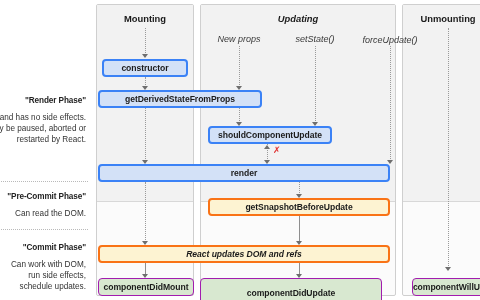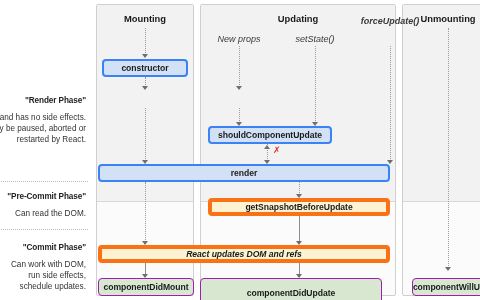--- a/index.html
+++ b/index.html
@@ -27,21 +27,21 @@
 
   
   .trigger{position:absolute;font-size:9px;font-style:italic;color:#3a3a3a;text-align:center;white-space:nowrap;}
 
   
   .box{position:absolute;box-sizing:border-box;border-radius:4px;
     display:flex;align-items:center;justify-content:center;
     font-size:8.6px;font-weight:bold;color:#1b1b1b;letter-spacing:-0.05px;
     white-space:nowrap;overflow:hidden;}
   .box.blue{background:#d3e1f7;border:2px solid #3b82f6;}
-  .box.yellow{background:#fdf3d2;border:4px solid #f97316;}
+  .box.yellow{background:#fdf3d2;border:2px solid #f97316;}
   .box.green{background:#d8e8d0;border:1px solid #a21caf;text-align:center;}
   .box.plain{font-weight:normal;font-style:italic;}
 
   
   .vline{position:absolute;width:0;border-left:1px dotted #9a9a9a;}
   .vline.solid{border-left:1px solid #8e8e8e;}
   .arrow{position:absolute;width:0;height:0;
     border-left:3px solid transparent;border-right:3px solid transparent;
     border-top:4px solid #6e6e6e;}
   .arrow.up{border-top:none;border-bottom:4px solid #6e6e6e;}
@@ -78,31 +78,31 @@
     </div>
   </div>
 
   <div class="panel" style="left:96px;top:4px;width:98px;height:292px;">
     <div class="panel-shade" style="left:0;top:0;width:100%;height:197px;"></div>
     <div class="panel-head" style="top:8px;">Mounting</div>
   </div>
 
   <div class="panel" style="left:200px;top:4px;width:196px;height:292px;">
     <div class="panel-shade" style="left:0;top:0;width:100%;height:197px;"></div>
-    <div class="panel-head" style="top:8px;">Updating</div>
+    <div class="panel-head" style="top:8px;font-style:italic;">Updating</div>
   </div>
 
   <div class="panel" style="left:402px;top:4px;width:92px;height:292px;">
     <div class="panel-shade" style="left:0;top:0;width:100%;height:197px;"></div>
     <div class="panel-head" style="top:8px;">Unmounting</div>
   </div>
 
   <div class="trigger" style="left:196px;top:34px;width:86px;">New props</div>
   <div class="trigger" style="left:272px;top:34px;width:86px;">setState()</div>
-  <div class="trigger" style="left:343px;top:16px;width:94px;font-weight:bold;">forceUpdate()</div>
+  <div class="trigger" style="left:343px;top:35px;width:94px;">forceUpdate()</div>
 
   <div class="vline" style="left:145px;top:28px;height:27px;"></div>
   <div class="arrow" style="left:142px;top:54px;"></div>
 
   <div class="vline" style="left:239px;top:46px;height:41px;"></div>
   <div class="arrow" style="left:236px;top:86px;"></div>
 
   <div class="vline" style="left:315px;top:46px;height:77px;"></div>
   <div class="arrow" style="left:312px;top:122px;"></div>
 
@@ -110,20 +110,21 @@
   <div class="arrow" style="left:387px;top:160px;"></div>
 
   <div class="vline" style="left:448px;top:28px;height:240px;"></div>
   <div class="arrow" style="left:445px;top:267px;"></div>
 
   <div class="box blue" style="left:102px;top:59px;width:86px;height:18px;">constructor</div>
 
   <div class="vline" style="left:145px;top:77px;height:10px;"></div>
   <div class="arrow" style="left:142px;top:86px;"></div>
 
+  <div class="box blue" style="left:98px;top:90px;width:164px;height:18px;">getDerivedStateFromProps</div>
 
   <div class="vline" style="left:145px;top:108px;height:53px;"></div>
   <div class="arrow" style="left:142px;top:160px;"></div>
 
   <div class="vline" style="left:239px;top:108px;height:15px;"></div>
   <div class="arrow" style="left:236px;top:122px;"></div>
 
   <div class="box blue" style="left:208px;top:126px;width:124px;height:18px;">shouldComponentUpdate</div>
 
   <div class="vline" style="left:267px;top:144px;height:17px;"></div>

